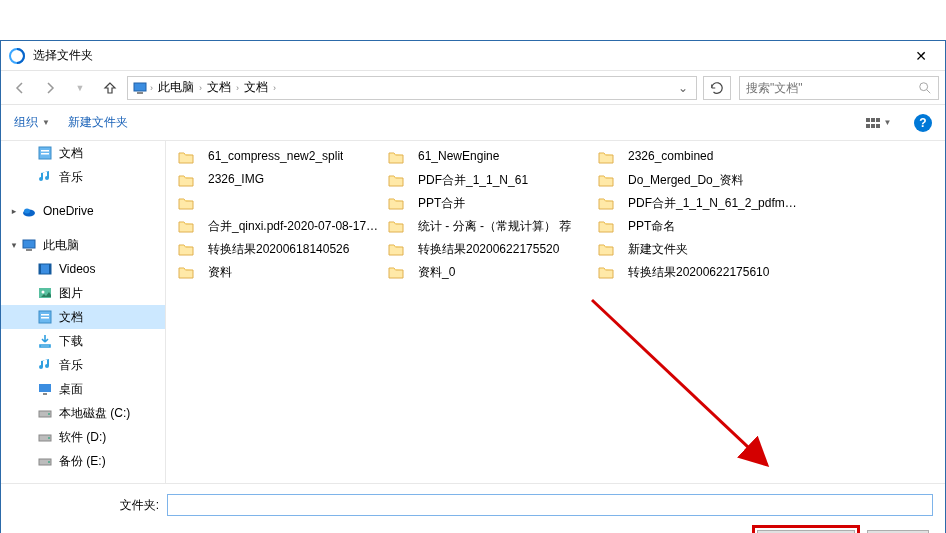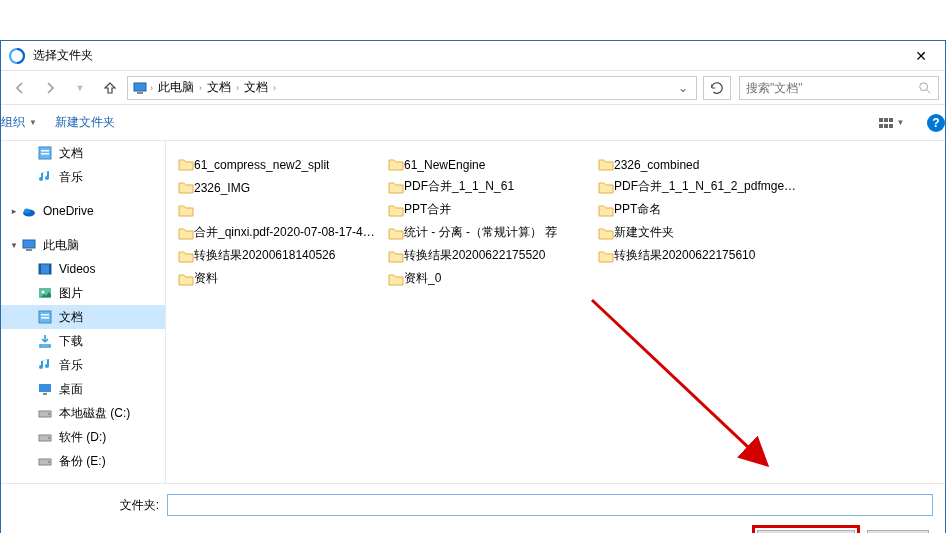--- a/index.html
+++ b/index.html
@@ -13,38 +13,38 @@
     .nav-btn { width: 26px; height: 26px; display: flex; align-items: center; justify-content: center; color: #999; cursor: pointer; }
     .nav-up { color: #444; }
     .addressbar { flex: 1; height: 24px; border: 1px solid #ccc; display: flex; align-items: center; padding: 0 4px; gap: 2px; }
     .crumb { display: flex; align-items: center; gap: 3px; padding: 0 3px; cursor: pointer; }
     .sep { color: #888; font-size: 9px; }
     .drop-btn { color: #666; cursor: pointer; padding: 0 4px; }
     .refresh-btn { width: 28px; height: 24px; border: 1px solid #ccc; margin-left: 2px; display: flex; align-items: center; justify-content: center; cursor: pointer; color: #444; }
     .searchbox { width: 200px; height: 24px; border: 1px solid #ccc; margin-left: 4px; display: flex; align-items: center; padding: 0 6px; gap: 6px; color: #888; position: relative; }
     .searchbox input { border: none; outline: none; flex: 1; font-size: 12px; background: transparent; }
     .search-icon { position: absolute; right: 6px; color: #999; }
-    .toolbar { height: 36px; display: flex; align-items: center; padding: 0 0; gap: 18px; background: #fff; border-bottom: 1px solid #e8e8e8; }
+    .toolbar { height: 36px; display: flex; align-items: center; padding: 0 13px; gap: 18px; background: #fff; border-bottom: 1px solid #e8e8e8; }
     .tool-link { color: #1a62b8; cursor: pointer; display: flex; align-items: center; gap: 4px; }
     .tool-drop { font-size: 8px; color: #666; }
     .tool-spacer { flex: 1; }
     .view-btn { width: 36px; height: 22px; border: 1px solid transparent; display: flex; align-items: center; justify-content: center; cursor: pointer; }
     .help-btn { width: 18px; height: 18px; border-radius: 50%; background: #0078d7; color: #fff; display: flex; align-items: center; justify-content: center; font-weight: bold; font-size: 12px; cursor: pointer; }
     .content { flex: 1; display: flex; overflow: hidden; }
     .sidebar { width: 165px; border-right: 1px solid #e8e8e8; overflow-y: auto; padding: 0 0 4px 0; }
     .tree-item { height: 24px; display: flex; align-items: center; cursor: pointer; padding: 0 4px 0 0; }
     .tree-item.selected { background: #cce8ff; }
     .tree-caret { width: 14px; display: inline-block; text-align: center; color: #555; font-size: 9px; }
     .tree-indent-0 { padding-left: 6px; }
     .tree-indent-1 { padding-left: 22px; }
     .tree-icon { width: 16px; height: 16px; margin-right: 6px; display: inline-flex; align-items: center; justify-content: center; }
     .main { flex: 1; display: flex; flex-direction: column; overflow: auto; padding: 8px 8px; }
     .grid { display: flex; gap: 0; }
     .col { width: 210px; }
-    .folder-item { height: 23px; display: flex; align-items: flex-end; cursor: pointer; padding: 0 4px; gap: 0; white-space: nowrap; overflow: hidden; text-overflow: ellipsis; }
+    .folder-item { height: 23px; display: flex; align-items: flex-start; cursor: pointer; padding: 0 4px; gap: 14px; white-space: nowrap; overflow: hidden; text-overflow: ellipsis; }
     .folder-icon { width: 16px; height: 16px; flex-shrink: 0; }
     .folder-label { overflow: hidden; text-overflow: ellipsis; }
     .bottom { border-top: 1px solid #e8e8e8; padding: 10px 12px 18px 10px; }
     .path-row { display: flex; align-items: center; gap: 8px; margin-bottom: 14px; }
     .path-label { width: 148px; text-align: right; }
     .path-input { flex: 1; height: 22px; border: 1px solid #7eb4ea; outline: none; padding: 0 4px; font-size: 12px; }
     .btn-row { display: flex; justify-content: flex-end; gap: 12px; align-items: center; padding-right: 4px; }
     .btn { height: 24px; padding: 0 18px; border: 1px solid #adadad; background: #e1e1e1; cursor: pointer; font-size: 12px; font-family: inherit; }
     .btn.primary-highlight { outline: 3px solid #d40000; outline-offset: 2px; }
     svg { display: block; }
@@ -420,20 +420,29 @@
               </span>
               <span class="folder-label">2326_combined</span>
             </div>
             <div class="folder-item">
               <span class="folder-icon">
                 <svg width="16" height="16">
                   <path d="M1 4h5l1.5 2H15v8H1z" fill="#ffe9a8" stroke="#e0b050"></path>
                   <path d="M1 4h5l1.5 2H15" fill="#f7d477"></path>
                 </svg>
               </span>
+              <span class="folder-label">Do_Merged_Do_资料</span>
+            </div>
+            <div class="folder-item">
+              <span class="folder-icon">
+                <svg width="16" height="16">
+                  <path d="M1 4h5l1.5 2H15v8H1z" fill="#ffe9a8" stroke="#e0b050"></path>
+                  <path d="M1 4h5l1.5 2H15" fill="#f7d477"></path>
+                </svg>
+              </span>
               <span class="folder-label">PDF合并_1_1_N_61_2_pdfmge2_sp...</span>
             </div>
             <div class="folder-item">
               <span class="folder-icon">
                 <svg width="16" height="16">
                   <path d="M1 4h5l1.5 2H15v8H1z" fill="#ffe9a8" stroke="#e0b050"></path>
                   <path d="M1 4h5l1.5 2H15" fill="#f7d477"></path>
                 </svg>
               </span>
               <span class="folder-label">PPT命名</span>

